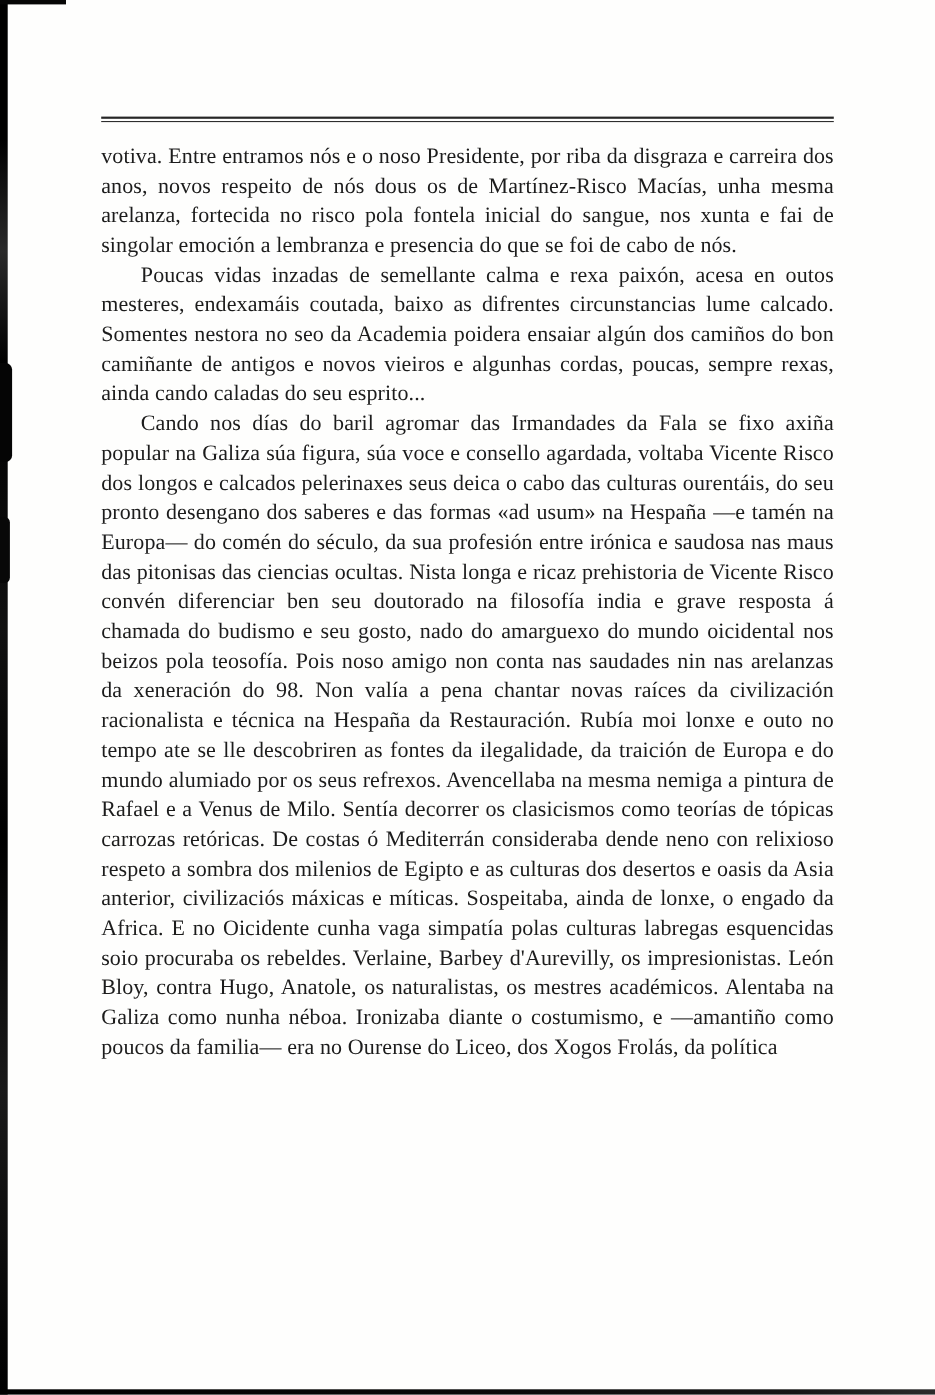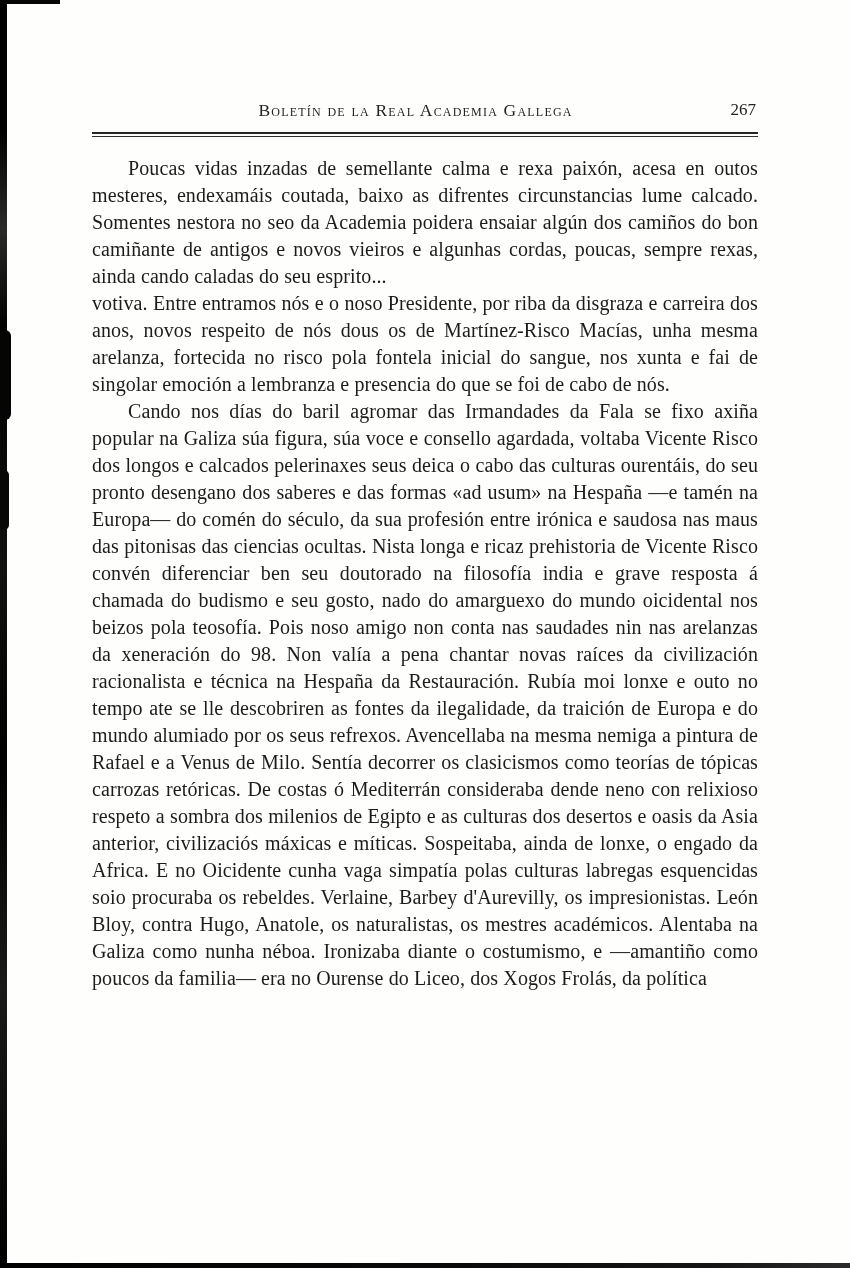--- a/index.html
+++ b/index.html
@@ -109,26 +109,22 @@
 <body>
 
 <div class="scan-edge-left"></div>
 <div class="scan-blob-1"></div>
 <div class="scan-blob-2"></div>
 <div class="scan-corner-top"></div>
 <div class="scan-edge-bottom"></div>
 
 <div class="page-content">
 
-  <div class="running-header">
-    <span class="header-title">Boletín de la Real Academia Gallega</span>
-    <span class="page-number">267</span>
-  </div>
 
   <div class="header-rule"></div>
 
   <div class="body-text">
+    <p class="para">votiva. Entre entramos nós e o noso Presidente, por riba da disgraza e carreira dos anos, novos respeito de nós dous os de Martínez-Risco Macías, unha mesma arelanza, fortecida no risco pola fontela inicial do sangue, nos xunta e fai de singolar emoción a lembranza e presencia do que se foi de cabo de nós.</p>
     <p class="para indent">Poucas vidas inzadas de semellante calma e rexa paixón, acesa en outos mesteres, endexamáis coutada, baixo as difrentes circunstancias lume calcado. Somentes nestora no seo da Academia poidera ensaiar algún dos camiños do bon camiñante de antigos e novos vieiros e algunhas cordas, poucas, sempre rexas, ainda cando caladas do seu esprito...</p>
-    <p class="para">votiva. Entre entramos nós e o noso Presidente, por riba da disgraza e carreira dos anos, novos respeito de nós dous os de Martínez-Risco Macías, unha mesma arelanza, fortecida no risco pola fontela inicial do sangue, nos xunta e fai de singolar emoción a lembranza e presencia do que se foi de cabo de nós.</p>
     <p class="para indent">Cando nos días do baril agromar das Irmandades da Fala se fixo axiña popular na Galiza súa figura, súa voce e consello agardada, voltaba Vicente Risco dos longos e calcados pelerinaxes seus deica o cabo das culturas ourentáis, do seu pronto desengano dos saberes e das formas «ad usum» na Hespaña —e tamén na Europa— do comén do século, da sua profesión entre irónica e saudosa nas maus das pitonisas das ciencias ocultas. Nista longa e ricaz prehistoria de Vicente Risco convén diferenciar ben seu doutorado na filosofía india e grave resposta á chamada do budismo e seu gosto, nado do amarguexo do mundo oicidental nos beizos pola teosofía. Pois noso amigo non conta nas saudades nin nas arelanzas da xeneración do 98. Non valía a pena chantar novas raíces da civilización racionalista e técnica na Hespaña da Restauración. Rubía moi lonxe e outo no tempo ate se lle descobriren as fontes da ilegalidade, da traición de Europa e do mundo alumiado por os seus refrexos. Avencellaba na mesma nemiga a pintura de Rafael e a Venus de Milo. Sentía decorrer os clasicismos como teorías de tópicas carrozas retóricas. De costas ó Mediterrán consideraba dende neno con relixioso respeto a sombra dos milenios de Egipto e as culturas dos desertos e oasis da Asia anterior, civilizaciós máxicas e míticas. Sospeitaba, ainda de lonxe, o engado da Africa. E no Oicidente cunha vaga simpatía polas culturas labregas esquencidas soio procuraba os rebeldes. Verlaine, Barbey d'Aurevilly, os impresionistas. León Bloy, contra Hugo, Anatole, os naturalistas, os mestres académicos. Alentaba na Galiza como nunha néboa. Ironizaba diante o costumismo, e —amantiño como poucos da familia— era no Ourense do Liceo, dos Xogos Frolás, da política</p>
   </div>
 
 </div>
 
 </body></html>

